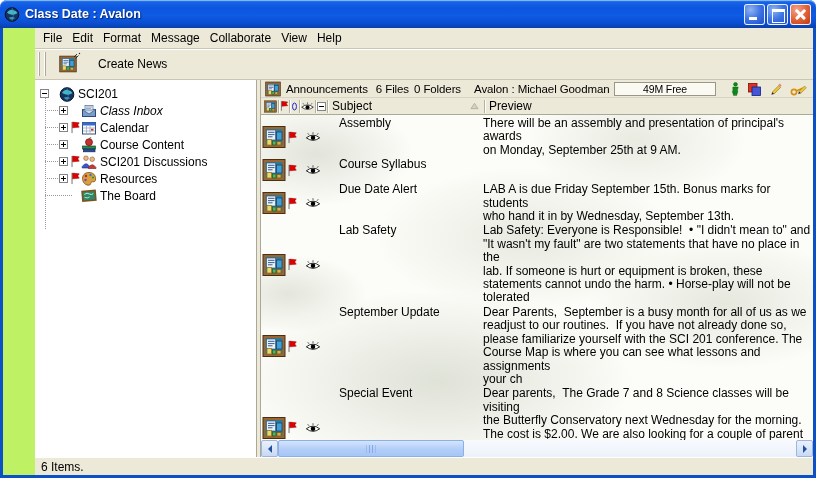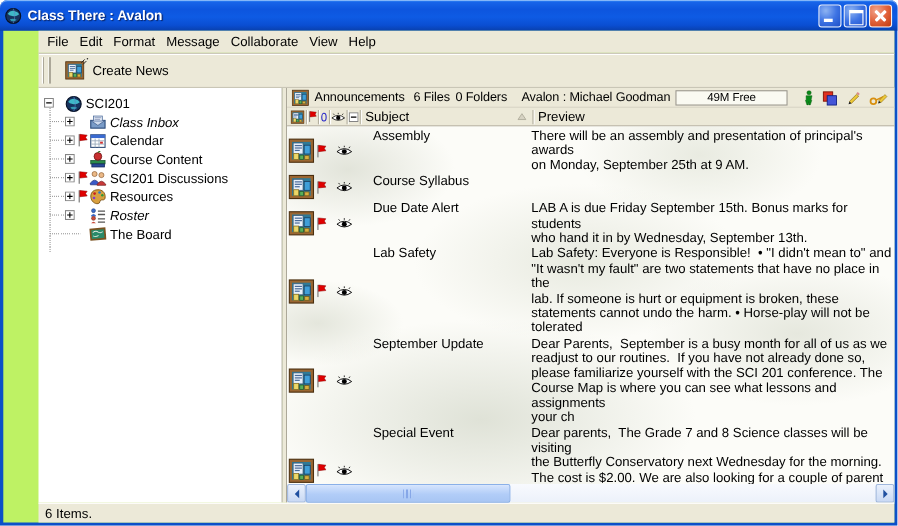--- a/index.html
+++ b/index.html
@@ -16,21 +16,21 @@
 .wbtn.min::after{content:'';position:absolute;left:4px;bottom:4px;width:8px;height:3px;background:#fff;}
 .wbtn.max::after{content:'';position:absolute;left:4px;top:4px;width:11px;height:10px;border:1px solid #fff;border-top-width:3px;}
 .wbtn.close::before,.wbtn.close::after{content:'';position:absolute;left:3px;top:8.5px;width:13px;height:2.6px;background:#fff;border-radius:1px;}
 .wbtn.close::before{transform:rotate(45deg);}
 .wbtn.close::after{transform:rotate(-45deg);}
 .content{flex:1;display:flex;flex-direction:column;background:#bef264;min-height:0;padding-left:32px;}
 .menubar{height:20px;background:#ECE9D8;display:flex;align-items:center;padding-left:3px;}
 .menu-item{font-size:12px;padding:3px 5px;}
 .toolbar{height:32px;background:#ECE9D8;display:flex;align-items:center;border-top:1px solid #C9C6B6;border-bottom:1px solid #C9C6B6;box-shadow:inset 0 1px 0 #fff;}
 .grip{width:3px;height:24px;margin-left:3px;background:linear-gradient(90deg,#fff 33%,#ACA899 33%,#ACA899 66%,transparent 66%);}
-.create-btn{display:flex;align-items:center;margin-left:9px;font-size:12px;gap:7px;}
+.create-btn{display:flex;align-items:center;margin-left:9px;font-size:12px;gap:21px;}
 .cn-icon{position:relative;width:18px;height:18px;margin-left:3px;}
 .cn-spark{position:absolute;top:-3px;right:-4px;}
 .main{flex:1;display:flex;min-height:0;}
 .tree-panel{width:222px;background:#fff;border-right:1px solid #ACA899;overflow:hidden;}
 .divider{width:4px;background:#ECE9D8;border-right:1px solid #ACA899;}
 .right-panel{flex:1;min-width:0;display:flex;flex-direction:column;background:#fff;}
 .tree{position:relative;padding-top:5px;font-size:12px;}
 .vline{position:absolute;left:10px;top:18px;height:132px;width:1px;background:repeating-linear-gradient(180deg,#9a9a9a 0 1px,transparent 1px 2px);}
 .tree-row{height:17px;display:flex;align-items:center;position:relative;}
 .tree-root{padding-left:5px;}
@@ -209,21 +209,21 @@
 </defs>
 </svg>
 
 <div class="window">
   <div class="titlebar">
     <span style="width:16px;height:16px">
         <svg class="ic">
           <use href="#sym-globe"></use>
         </svg>
       </span>
-    <span class="title-text">Class There : Avalon</span>
+    <span class="title-text">Class Date : Avalon</span>
     <span class="wbtns">
       <span class="wbtn min"></span>
       <span class="wbtn max"></span>
       <span class="wbtn close"></span>
     </span>
   </div>
   <div class="content">
     <div class="menubar">
         <span class="menu-item">File</span>
         <span class="menu-item">Edit</span>
@@ -349,38 +349,20 @@
                     <use href="#sym-flag"></use>
                   </svg>
                 </span>
     <span class="t-icon">
                   <svg class="ic">
                     <use class="u-ic" href="#sym-resources"></use>
                   </svg>
                 </span>
     <span class="t-label">Resources</span>
   </div>
-              <div class="tree-row tree-child">
-    <span class="t-box t-plus">
-                  <svg class="ic">
-                    <use href="#sym-plusbox"></use>
-                  </svg>
-                </span>
-    <span class="t-flag" style="visibility: hidden;">
-                  <svg class="ic">
-                    <use href="#sym-flag"></use>
-                  </svg>
-                </span>
-    <span class="t-icon">
-                  <svg class="ic">
-                    <use class="u-ic" href="#sym-roster"></use>
-                  </svg>
-                </span>
-    <span class="t-label italic">Roster</span>
-  </div>
               <div class="tree-row tree-child leaf">
     <span class="t-box t-plus" style="visibility: hidden;">
                   <svg class="ic">
                     <use href="#sym-plusbox"></use>
                   </svg>
                 </span>
     <span class="t-flag" style="visibility: hidden;">
                   <svg class="ic">
                     <use href="#sym-flag"></use>
                   </svg>

